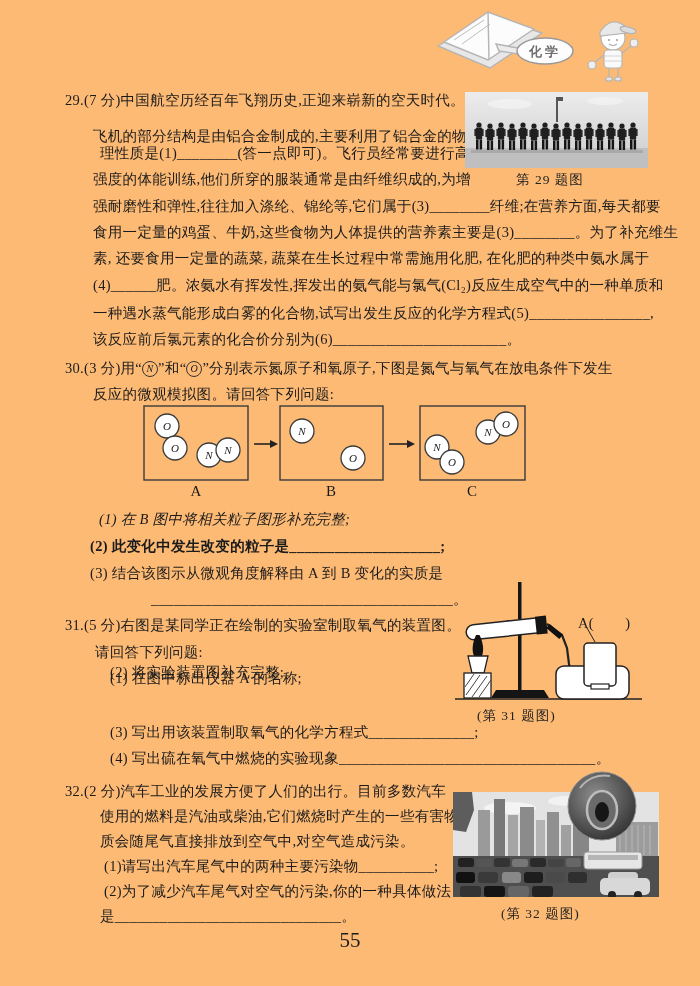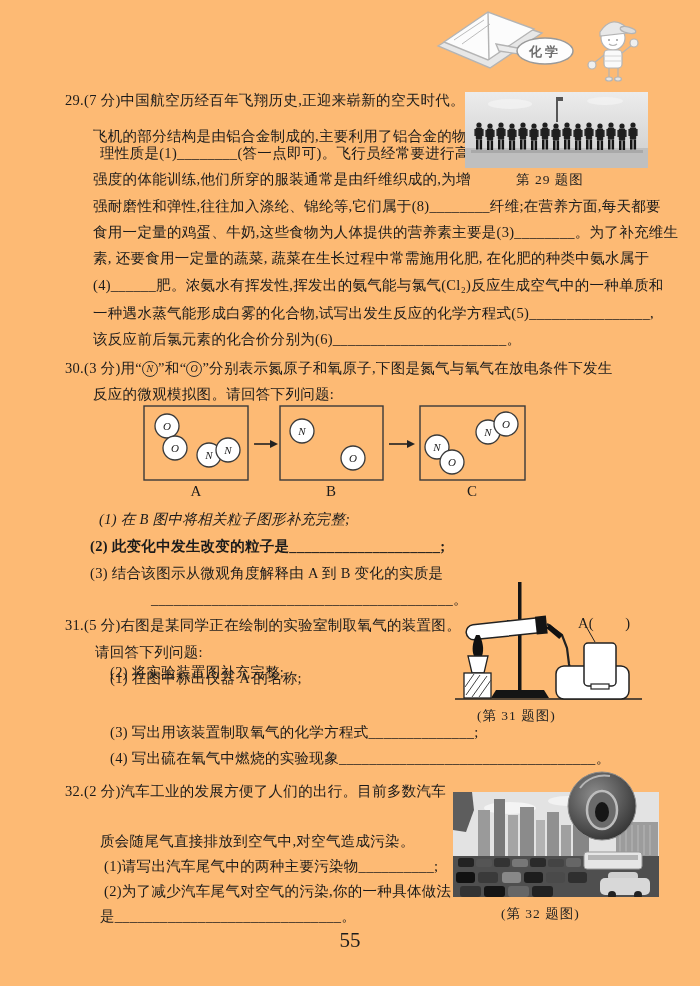--- a/index.html
+++ b/index.html
@@ -48,21 +48,21 @@
       <path d="M181,66 L181,75 M190,66 L190,75" fill="none"></path>
       <ellipse cx="181" cy="77" rx="3.4" ry="2" fill="#e5e5e5"></ellipse>
       <ellipse cx="190" cy="77" rx="3.4" ry="2" fill="#e5e5e5"></ellipse>
     </g>
   </svg>
 
   <div class="line" style="left:65px;top:91px;">29.(7 分)中国航空历经百年飞翔历史,正迎来崭新的空天时代。</div>
   <div class="line" style="left:93px;top:127px;">飞机的部分结构是由铝合金制成的,主要利用了铝合金的物</div>
   <div class="line" style="left:93px;top:144px;margin-left:7px;">理性质是(1)________(答一点即可)。飞行员经常要进行高</div>
   <div class="line" style="left:93px;top:170px;">强度的体能训练,他们所穿的服装通常是由纤维织成的,为增</div>
-  <div class="line" style="left:93px;top:197px;">强耐磨性和弹性,往往加入涤纶、锦纶等,它们属于(8)________纤维;在营养方面,每天都要</div>
+  <div class="line" style="left:93px;top:197px;">强耐磨性和弹性,往往加入涤纶、锦纶等,它们属于(3)________纤维;在营养方面,每天都要</div>
   <div class="line" style="left:93px;top:223px;">食用一定量的鸡蛋、牛奶,这些食物为人体提供的营养素主要是(3)________。为了补充维生</div>
   <div class="line" style="left:93px;top:249px;">素, 还要食用一定量的蔬菜, 蔬菜在生长过程中常需施用化肥, 在化肥的种类中氨水属于</div>
   <div class="line" style="left:93px;top:276px;">(4)______肥。浓氨水有挥发性,挥发出的氨气能与氯气(Cl₂)反应生成空气中的一种单质和</div>
   <div class="line" style="left:93px;top:304px;">一种遇水蒸气能形成白雾的化合物,试写出发生反应的化学方程式(5)________________,</div>
   <div class="line" style="left:93px;top:330px;">该反应前后氯元素的化合价分别为(6)_______________________。</div>
 
   <svg style="left:465px;top:92px;" width="183" height="76" viewBox="0 0 183 76">
     <defs>
       <linearGradient id="sky29" x1="0" y1="0" x2="0" y2="1">
         <stop offset="0" stop-color="#ececec"></stop>
@@ -192,20 +192,21 @@
     <g>
       <rect x="134" y="71" width="32" height="43" rx="4" fill="#fff" stroke="#222" stroke-width="1.5"></rect>
       <rect x="141" y="112" width="18" height="5" fill="#fff" stroke="#222" stroke-width="1.2"></rect>
     </g>
     <line x1="137" y1="56" x2="145" y2="70" stroke="#222" stroke-width="1"></line>
   </svg>
   <div class="line" style="left:578px;top:614px;">A(        )</div>
   <div class="cap" style="left:477px;top:707px;">(第 31 题图)</div>
 
   <div class="line" style="left:65px;top:782px;">32.(2 分)汽车工业的发展方便了人们的出行。目前多数汽车</div>
+  <div class="line" style="left:100px;top:807px;">使用的燃料是汽油或柴油,它们燃烧时产生的一些有害物</div>
   <div class="line" style="left:100px;top:832px;text-align:center;">质会随尾气直接排放到空气中,对空气造成污染。</div>
   <div class="line" style="left:104px;top:857px;">(1)请写出汽车尾气中的两种主要污染物__________;</div>
   <div class="line" style="left:104px;top:882px;">(2)为了减少汽车尾气对空气的污染,你的一种具体做法</div>
   <div class="line" style="left:100px;top:907px;">是______________________________。</div>
 
   <svg style="left:450px;top:770px;" width="212" height="130" viewBox="0 0 212 130">
     <defs>
       <radialGradient id="pipeGrad" cx="0.4" cy="0.35" r="0.8">
         <stop offset="0" stop-color="#8d8d8d"></stop>
           <stop offset="1" stop-color="#262626"></stop>

